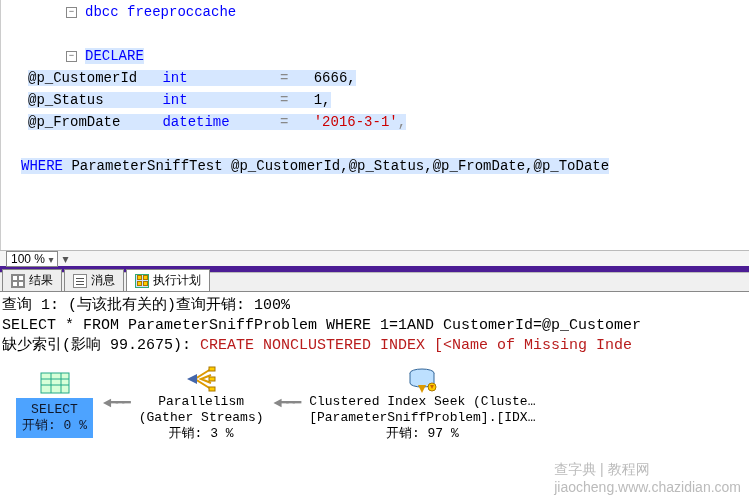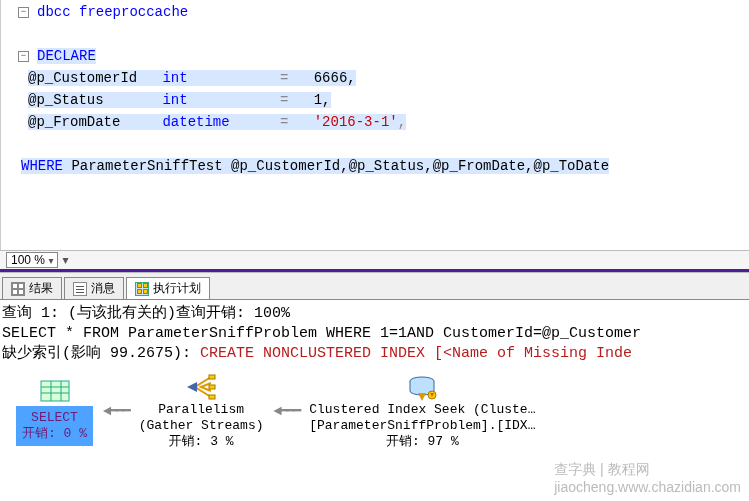--- a/index.html
+++ b/index.html
@@ -2,52 +2,52 @@
 <html><head>
 <meta charset="utf-8">
 <style>
   * { box-sizing: border-box; margin: 0; padding: 0; }
   body { font-family: "Consolas", "Courier New", monospace; font-size: 14px; background: #fff; width: 749px; height: 501px; overflow: hidden; position: relative; }
   
   .editor-pane { border-left: 1px solid #ccc; padding: 4px 0 4px 0; height: 250px; overflow: hidden; background: #fff; }
   .gutter { display: inline-block; width: 36px; vertical-align: top; }
   .fold { display: inline-block; width: 11px; height: 11px; border: 1px solid #888; font-size: 9px; line-height: 9px; text-align: center; color: #555; margin-right: 4px; vertical-align: middle; }
   .code-line { white-space: pre; height: 22px; padding-left: 27px; }
-  .code-line.with-fold { padding-left: 0; }
+  .code-line.with-fold { padding-left: 0; margin-left: 48px; }
   .code-line.with-fold .gutter { text-align: right; padding-right: 4px; }
   .kw-blue { color: #0000FF; }
   .kw-black { color: #000; }
   .kw-red { color: #CC0000; }
   .kw-gray { color: #888; }
   .hl-block { background: #D6E7FF; display: inline; }
 
-  .zoom-bar { border-top: 1px solid #bbb; border-bottom: 3px solid #4c1d95; height: 22px; padding: 2px 6px; font-family: "Segoe UI", sans-serif; font-size: 12px; background: #f5f5f5; display: flex; align-items: center; }
+  .zoom-bar { border-top: 1px solid #bbb; border-bottom: 6px solid #4c1d95; height: 22px; padding: 2px 6px; font-family: "Segoe UI", sans-serif; font-size: 12px; background: #f5f5f5; display: flex; align-items: center; }
   .zoom-combo { border: 1px solid #888; background: #fff; padding: 0 4px; font-size: 12px; }
   .chev { font-size: 10px; color: #555; }
   .dash { color: #555; margin-left: 4px; }
 
-  .tabs { border-top: 1px solid #bbb; display: flex; align-items: flex-end; height: 28px; font-family: "SimSun", "Segoe UI", sans-serif; font-size: 12px; background: #f0f0f0; border-bottom: 1px solid #888; }
+  .tabs { border-top: 1px solid #bbb; display: flex; align-items: flex-end; height: 20px; font-family: "SimSun", "Segoe UI", sans-serif; font-size: 12px; background: #f0f0f0; border-bottom: 1px solid #888; }
   .tab { border: 1px solid #888; border-bottom: none; padding: 2px 8px; margin-left: 2px; margin-top: 2px; background: #fff; display: flex; align-items: center; gap: 4px; cursor: pointer; }
   .tab.inactive { background: #eee; }
   .tab-icon { width: 14px; height: 14px; }
   .icon-grid { border: 1px solid #888; background: #fff; display: grid; grid-template-columns: 1fr 1fr; grid-template-rows: 1fr 1fr; }
   .icon-grid div { border: 0.5px solid #888; }
   .icon-msg { border: 1px solid #888; background: #fff; position: relative; }
   .icon-msg::after { content: ""; position: absolute; left: 2px; top: 3px; right: 2px; border-top: 1px solid #555; box-shadow: 0 3px 0 #555, 0 6px 0 #555; }
   .icon-plan { background: #cce0ff; border: 1px solid #3a7; display: flex; flex-wrap: wrap; }
   .icon-plan span { width: 5px; height: 5px; background: #fc0; border: 1px solid #a70; margin: 0.5px; }
 
   .results-pane { padding: 4px 2px; font-family: "SimSun","Courier New",monospace; font-size: 15px; line-height: 20px; }
   .res-line { white-space: pre; overflow: hidden; }
   .res-green { color: #b91c1c; }
 
   .plan-graph { display: flex; align-items: center; gap: 10px; padding: 8px 14px; font-family: "Courier New", monospace; font-size: 13px; text-align: center; }
   .plan-node { display: flex; flex-direction: column; align-items: center; }
   .plan-icon { width: 36px; height: 30px; display: flex; align-items: center; justify-content: center; }
-  .node-select { background: #4DA3FF; color: #701a75; padding: 4px 6px; font-size: 13px; line-height: 16px; }
+  .node-select { background: #4DA3FF; color: #0f172a; padding: 4px 6px; font-size: 13px; line-height: 16px; }
   .arrow { color: #888; font-size: 14px; letter-spacing: -2px; }
   .plan-text { line-height: 16px; }
 
   .watermark { position: absolute; bottom: 6px; right: 8px; font-family: "Microsoft YaHei", sans-serif; font-size: 14px; color: #bbb; }
   
   svg.ico-para { width:36px; height:28px; }
   svg.ico-seek { width:36px; height:28px; }
   svg.ico-tbl { width:36px; height:28px; }
 </style>
 </head>

